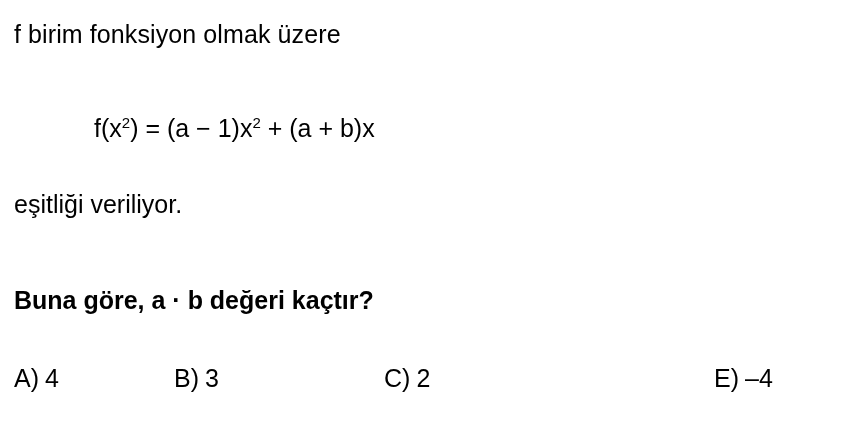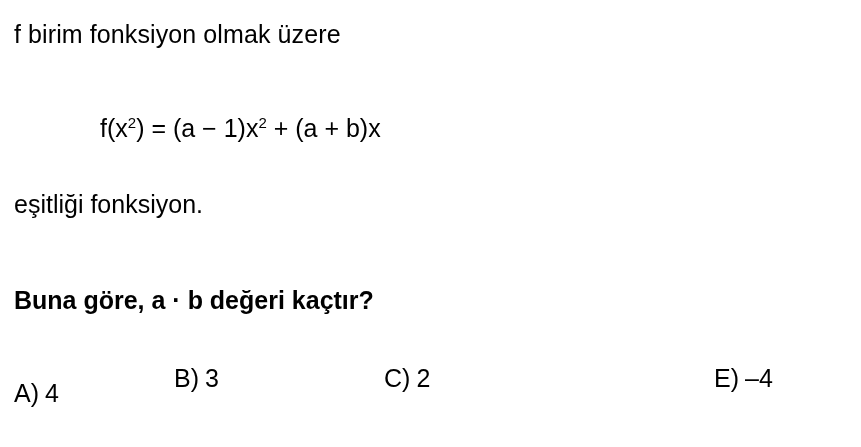--- a/index.html
+++ b/index.html
@@ -24,21 +24,21 @@
     position: absolute;
     left: 14px;
     top: 18px;
     font-size: 25px;
     line-height: 32px;
     letter-spacing: 0.1px;
     white-space: nowrap;
   }
   .equation {
     position: absolute;
-    left: 100px;
+    left: 94px;
     top: 112px;
     font-size: 25px;
     line-height: 32px;
     white-space: nowrap;
     text-align: right;
   }
   .equation sup {
     font-size: 15px;
     vertical-align: super;
     line-height: 0;
@@ -68,39 +68,39 @@
     width: 833px;
     height: 34px;
   }
   .choice {
     position: absolute;
     top: 0;
     font-size: 25px;
     line-height: 32px;
     white-space: nowrap;
   }
-  .choice-a { left: 0px; margin-top: 15px; }
+  .choice-a { left: 0px; }
   .choice-b { left: 160px; }
   .choice-c { left: 370px; }
   .choice-d { left: 521px; }
   .choice-e { left: 700px; }
   .choice .label { margin-right: 6px; }
 </style>
 </head>
 <body>
 
 <div class="page">
 
   <div class="intro-line">f birim fonksiyon olmak üzere</div>
 
   <div class="equation">
     <span>f(x</span><sup>2</sup><span>) = (a − 1)x</span><sup>2</sup><span> + (a + b)x</span>
   </div>
 
-  <div class="given-line">eşitliği fonksiyon.</div>
+  <div class="given-line">eşitliği veriliyor.</div>
 
   <div class="question-line">Buna göre, a · b değeri kaçtır?</div>
 
   <div class="choices">
     <div class="choice choice-a">
       <span class="label">A)</span><span>4</span>
     </div>
     <div class="choice choice-b">
       <span class="label">B)</span><span>3</span>
     </div>

